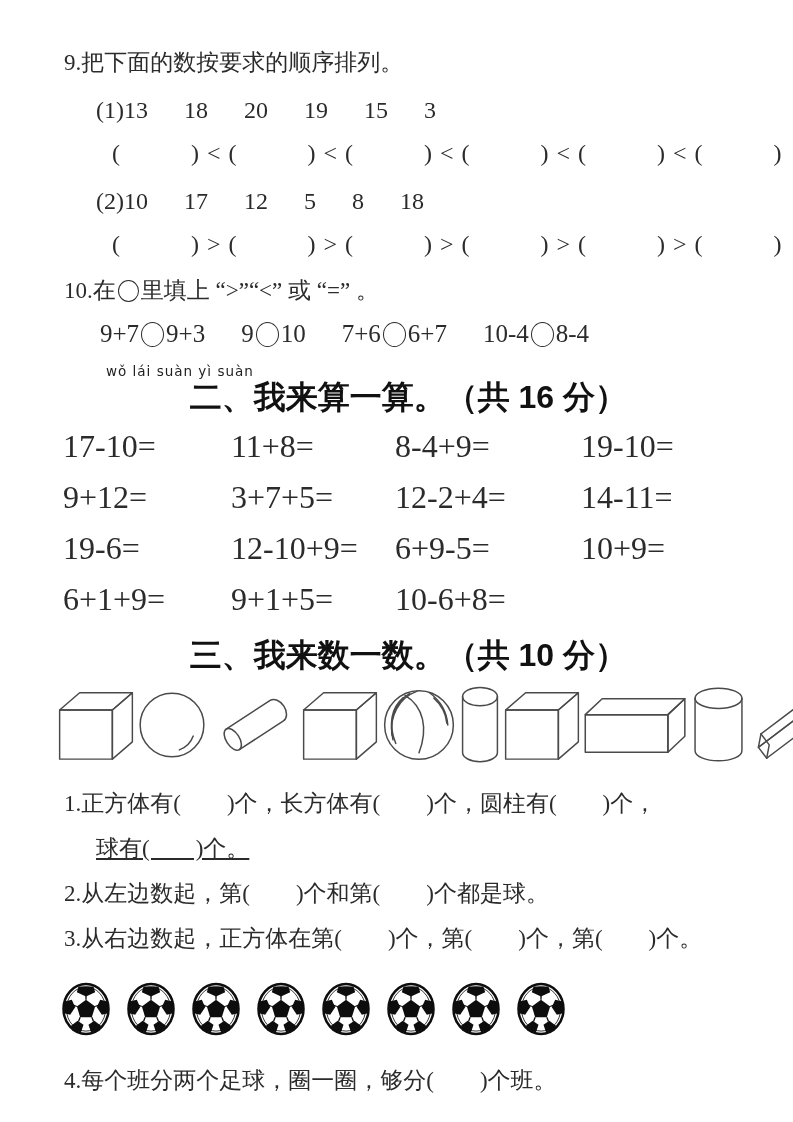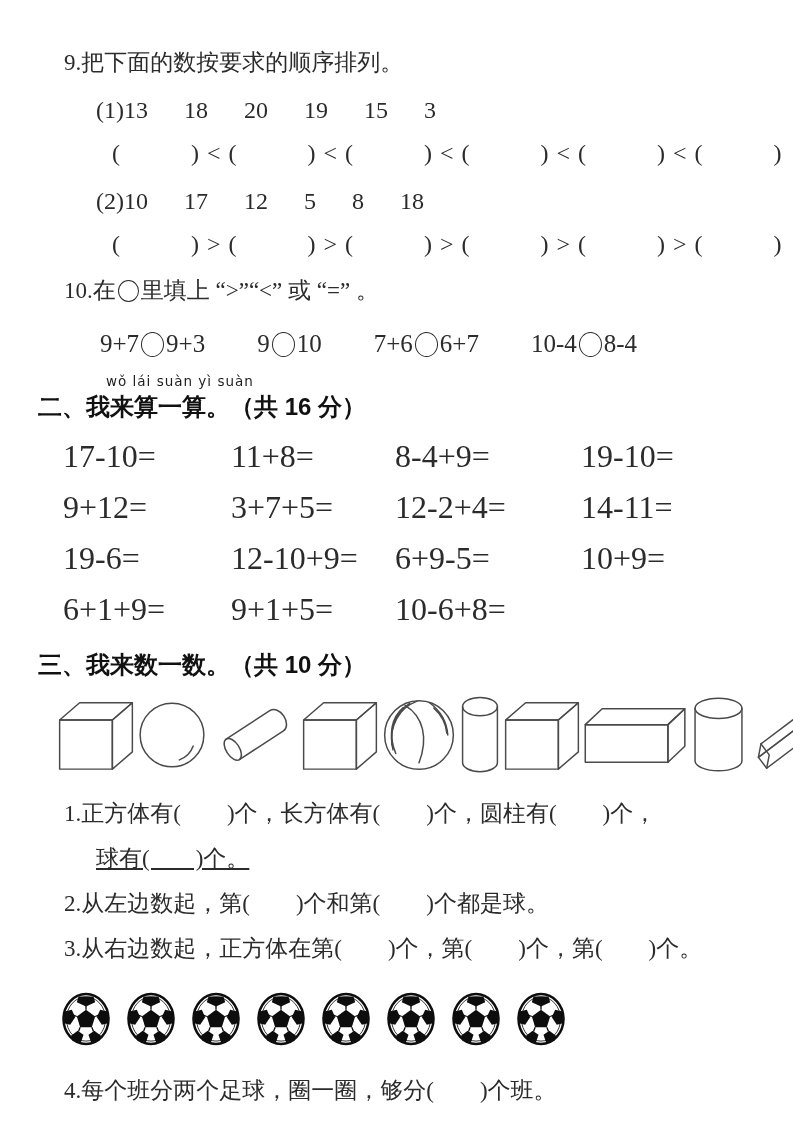--- a/index.html
+++ b/index.html
@@ -9,38 +9,38 @@
     color:#2b2b2b;
     -webkit-font-smoothing:antialiased;
   }
   .page { position:relative; width:627px; height:1122px; padding-top:48px; box-sizing:border-box; }
 
   .line { white-space:pre; }
   .item-line { font-size:23px; line-height:30px; padding-left:64px; }
   .nums-line { font-size:24px; line-height:30px; padding-left:96px; margin-top:17px; }
   .blanks-line { font-size:24px; line-height:32px; padding-left:112px; margin-top:12px; letter-spacing:1px; }
 
-  .compare-row { display:flex; gap:52px; padding-left:100px; margin-top:24px; font-size:25px; align-items:center; }
+  .compare-row { display:flex; gap:36px; padding-left:100px; margin-top:14px; font-size:25px; align-items:center; }
   .cmp { white-space:nowrap; }
 
   .circle {
     display:inline-block; width:23px; height:25px;
     border:1.7px solid #2b2b2b; border-radius:50%;
     vertical-align:-5px; margin:0 2px; box-sizing:border-box;
   }
   .circle.sm { width:21px; height:22px; vertical-align:-4px; }
 
   .sec-header { margin-top:16px; }
   .pinyin {
     font-family:"DejaVu Sans","Liberation Sans",sans-serif;
     font-size:13.5px; line-height:15px; margin-left:106px; letter-spacing:1px; color:#1e1e1e;
   }
   .sec-title {
     font-family:"Liberation Sans","DejaVu Sans",sans-serif;
-    font-weight:bold; font-size:24px; line-height:36px; padding-left:38px; color:#111;
+    font-weight:bold; font-size:32px; line-height:36px; padding-left:38px; color:#111;text-align:right;
   }
 
   .calc-grid {
     display:grid; grid-template-columns:168px 164px 186px auto;
     padding-left:63px; margin-top:6px; font-size:32px;
   }
   .calc-cell { height:51px; display:flex; align-items:center; white-space:nowrap; }
 
   .shapes-row {
     display:flex; align-items:center; justify-content:space-between;

